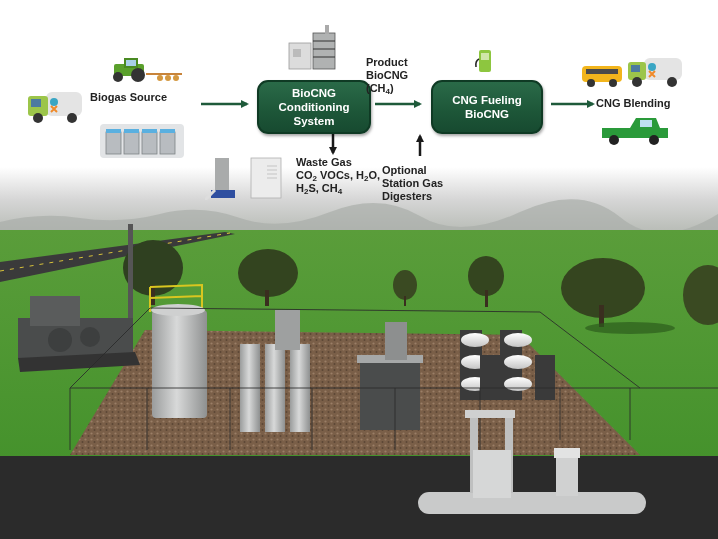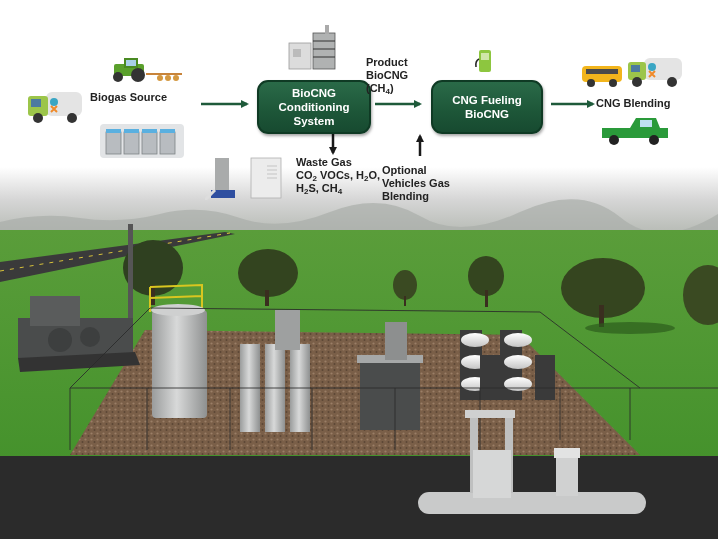--- a/index.html
+++ b/index.html
@@ -243,15 +243,15 @@
   <div><span>(CH</span><sub>4</sub><span>)</span></div>
 </div>
 <div class="lbl" style="left:596px;top:97px;width:90px">CNG Blending</div>
 <div class="lbl" style="left:296px;top:156px;width:100px">
   <div>Waste Gas</div>
   <div><span>CO</span><sub>2</sub><span> VOCs, H</span><sub>2</sub><span>O,</span></div>
   <div><span>H</span><sub>2</sub><span>S, CH</span><sub>4</sub></div>
 </div>
 <div class="lbl" style="left:382px;top:164px;width:80px">
   <div>Optional</div>
-  <div>Vehicles Gas</div>
-  <div>Blending</div>
+  <div>Station Gas</div>
+  <div>Digesters</div>
 </div>
 
 </body></html>

